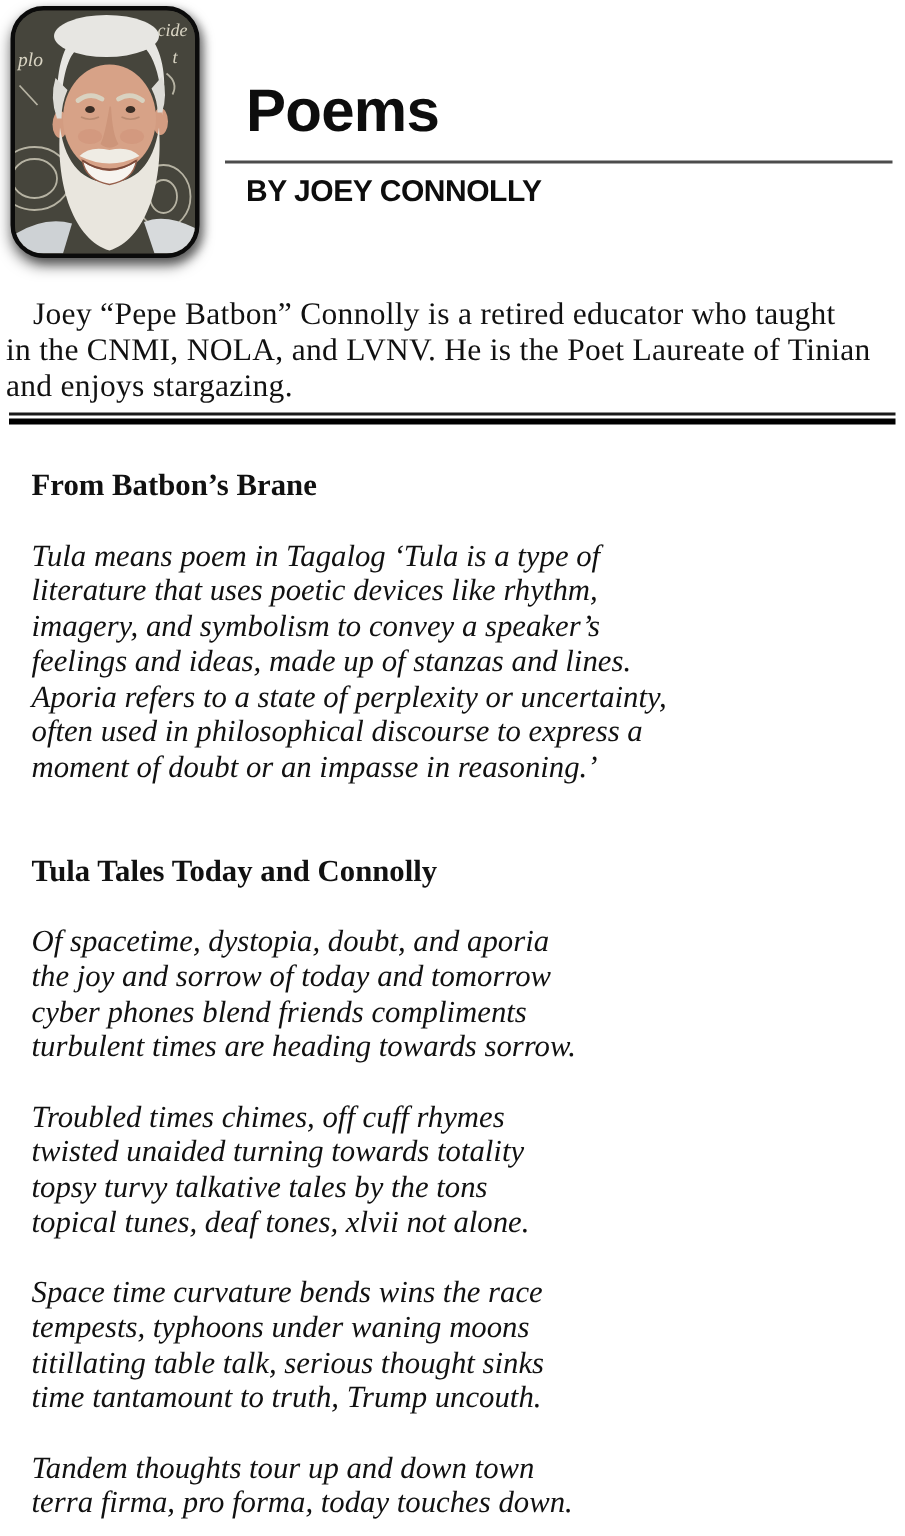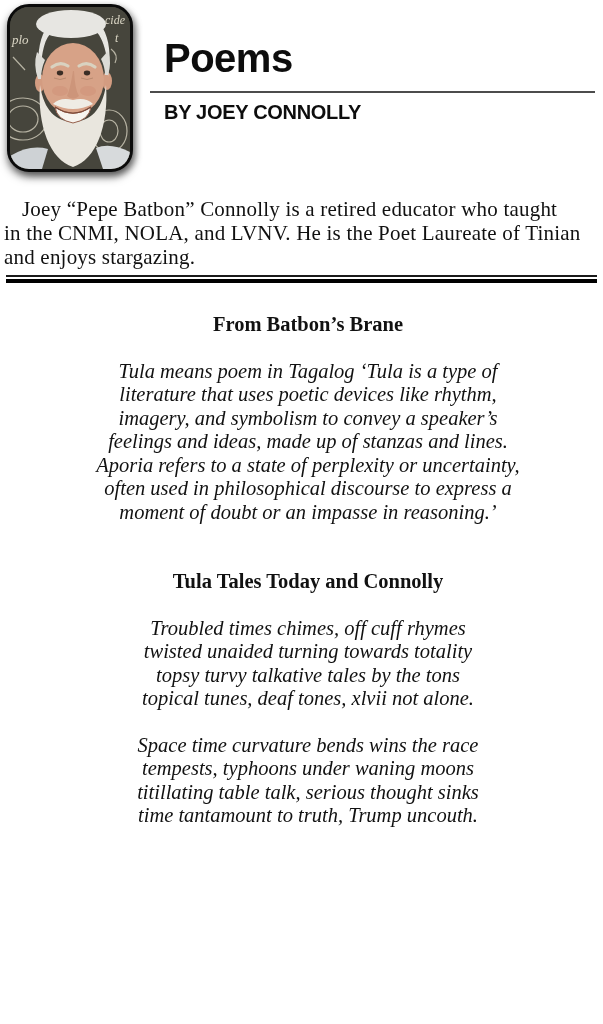--- a/index.html
+++ b/index.html
@@ -14,21 +14,21 @@
   
   .header{position:relative;height:179px;}
   .photo-frame{
     position:absolute;left:7px;top:4px;
     width:120px;height:162px;
     border:3px solid #0b0b0b;border-radius:22px;
     overflow:hidden;background:#46453c;
     box-shadow:0 5px 9px rgba(0,0,0,.5), 3px 3px 6px rgba(0,0,0,.35);
   }
   .photo-frame svg{display:block;}
-  .title-block{position:absolute;left:164px;top:38px;right:8px;}
+  .title-block{position:absolute;left:164px;top:54px;right:8px;}
   .page-title{
     margin:0;
     font-family:"Liberation Sans","DejaVu Sans",sans-serif;
     font-weight:bold;font-size:40px;line-height:1.0;
     letter-spacing:-0.5px;color:#0d0d0d;
   }
   .title-rule{border-top:2px solid #4c4c4c;margin:13px 0 8px -14px;}
   .byline{
     font-family:Liberation Sans, sans-serif;
     font-weight:bold;font-size:20px;letter-spacing:-0.3px;color:#0d0d0d;
@@ -39,21 +39,21 @@
     font-size:21px;line-height:24px;
     letter-spacing:0.2px;
     white-space:pre-line;text-indent:18px;
   }
   
   .double-rule{
     margin:0 6px;height:2px;
     border-top:2px solid #1a1a1a;border-bottom:4px solid #000;
   }
   
-  .article{margin:30px 8px 0 21px;font-size:20.5px;line-height:23.5px;text-align:center;}
+  .article{margin:30px 8px 0 21px;font-size:20.5px;line-height:23.5px;}
   .section-heading{font-size:20.5px;font-weight:bold;margin:0 0 23px 0;}
   .section-heading.second{margin-top:46px;}
   .block{margin:23px 0;white-space:pre-line;font-style:italic;}
 </style>
 </head>
 <body>
 
 <div class="page">
 
   <div class="header">
@@ -129,23 +129,29 @@
     <h2 class="section-heading">From Batbon’s Brane</h2>
     <p class="block">Tula means poem in Tagalog ‘Tula is a type of
 literature that uses poetic devices like rhythm,
 imagery, and symbolism to convey a speaker’s
 feelings and ideas, made up of stanzas and lines.
 Aporia refers to a state of perplexity or uncertainty,
 often used in philosophical discourse to express a
 moment of doubt or an impasse in reasoning.’</p>
 
     <h2 class="section-heading second">Tula Tales Today and Connolly</h2>
+    <p class="block">Of spacetime, dystopia, doubt, and aporia
+the joy and sorrow of today and tomorrow
+cyber phones blend friends compliments
+turbulent times are heading towards sorrow.</p>
     <p class="block">Troubled times chimes, off cuff rhymes
 twisted unaided turning towards totality
 topsy turvy talkative tales by the tons
 topical tunes, deaf tones, xlvii not alone.</p>
     <p class="block">Space time curvature bends wins the race
 tempests, typhoons under waning moons
 titillating table talk, serious thought sinks
 time tantamount to truth, Trump uncouth.</p>
+    <p class="block">Tandem thoughts tour up and down town
+terra firma, pro forma, today touches down.</p>
   </div>
 
 </div>
 
 </body></html>

